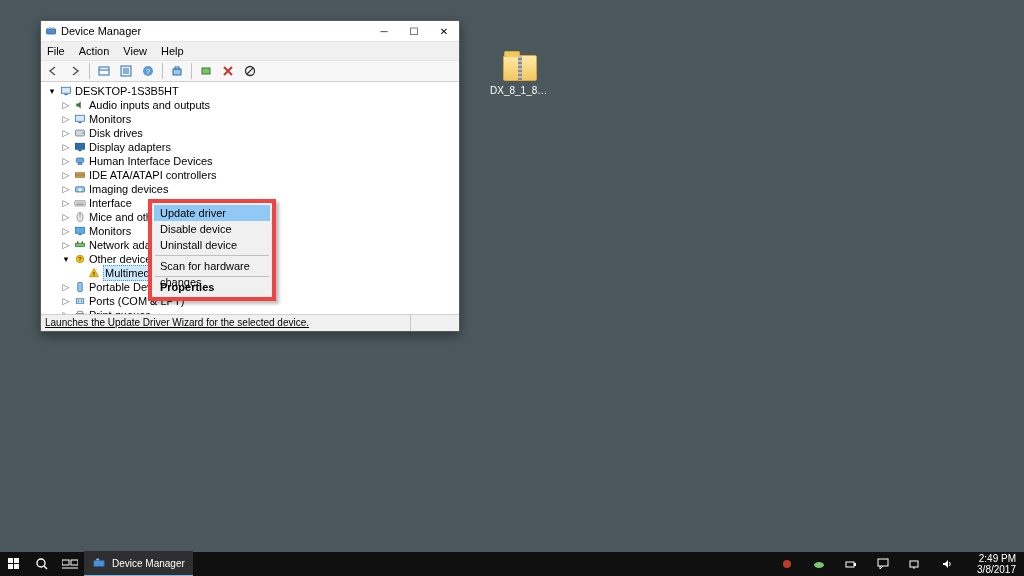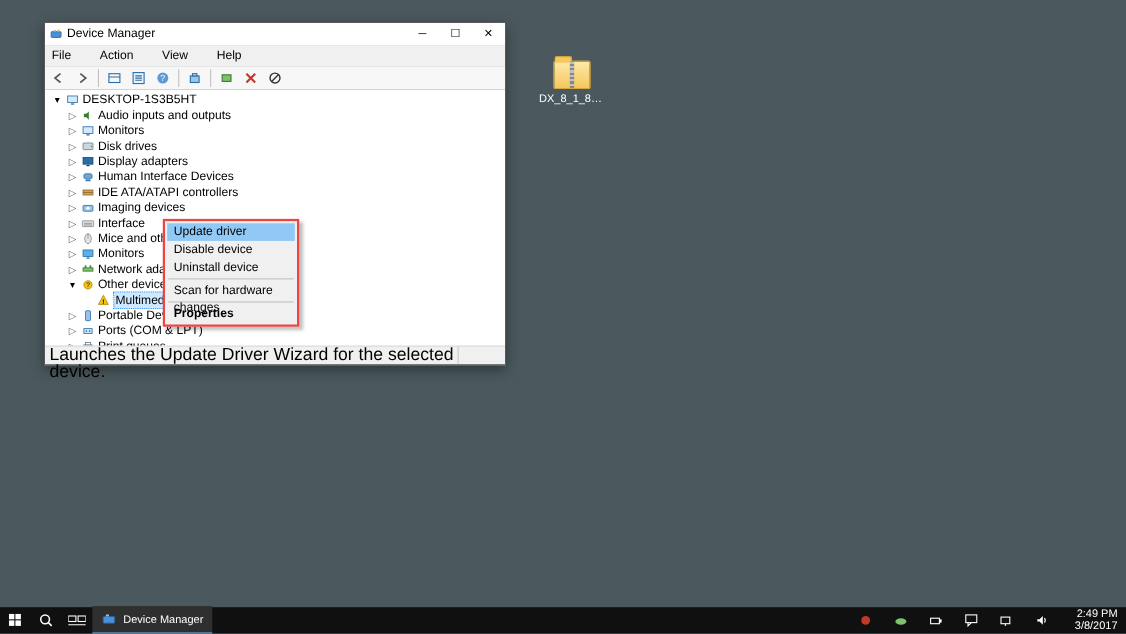--- a/index.html
+++ b/index.html
@@ -82,21 +82,21 @@
     display: flex; align-items: center; justify-content: center;
     font-size: 10px; color: #000;
   }
 
   .menubar {
     height: 18px;
     background: #f0f0f0;
     display: flex;
     align-items: center;
     padding-left: 4px;
-    gap: 22px;
+    gap: 10px;
     border-bottom: 1px solid #e6e6e6;
     font-size: 11px;
   }
   .menubar span { padding: 0 2px; }
 
   .toolbar {
     height: 20px;
     background: #f7f7f7;
     border-bottom: 1px solid #d0d0d0;
     display: flex;
@@ -143,38 +143,39 @@
   .sel {
     background: #cde8ff;
     border: 1px dotted #3399ff;
     padding: 0 1px;
   }
 
   .statusbar {
     height: 16px;
     background: #f0f0f0;
     border-top: 1px solid #d0d0d0;
-    font-size: 16px;
+    font-size: 10px;
     padding-left: 4px;
     line-height: 16px;
     display: flex;
+    text-decoration: underline;
   }
   .statusbar .pane2 {
     width: 48px;
     border-left: 1px solid #c8c8c8;
     margin-left: auto;
   }
 
   
   .context-menu {
     position: absolute;
     left: 148px; top: 199px;
     width: 116px;
     background: #f0f0f0;
-    border: 2px solid #ef4444;
+    border: 4px solid #ef4444;
     box-shadow: 3px 3px 3px rgba(0,0,0,.25);
     padding: 2px;
     font-size: 11px;
     z-index: 50;
   }
   .cm-item {
     height: 16px;
     line-height: 16px;
     padding-left: 6px;
     color: #000;

